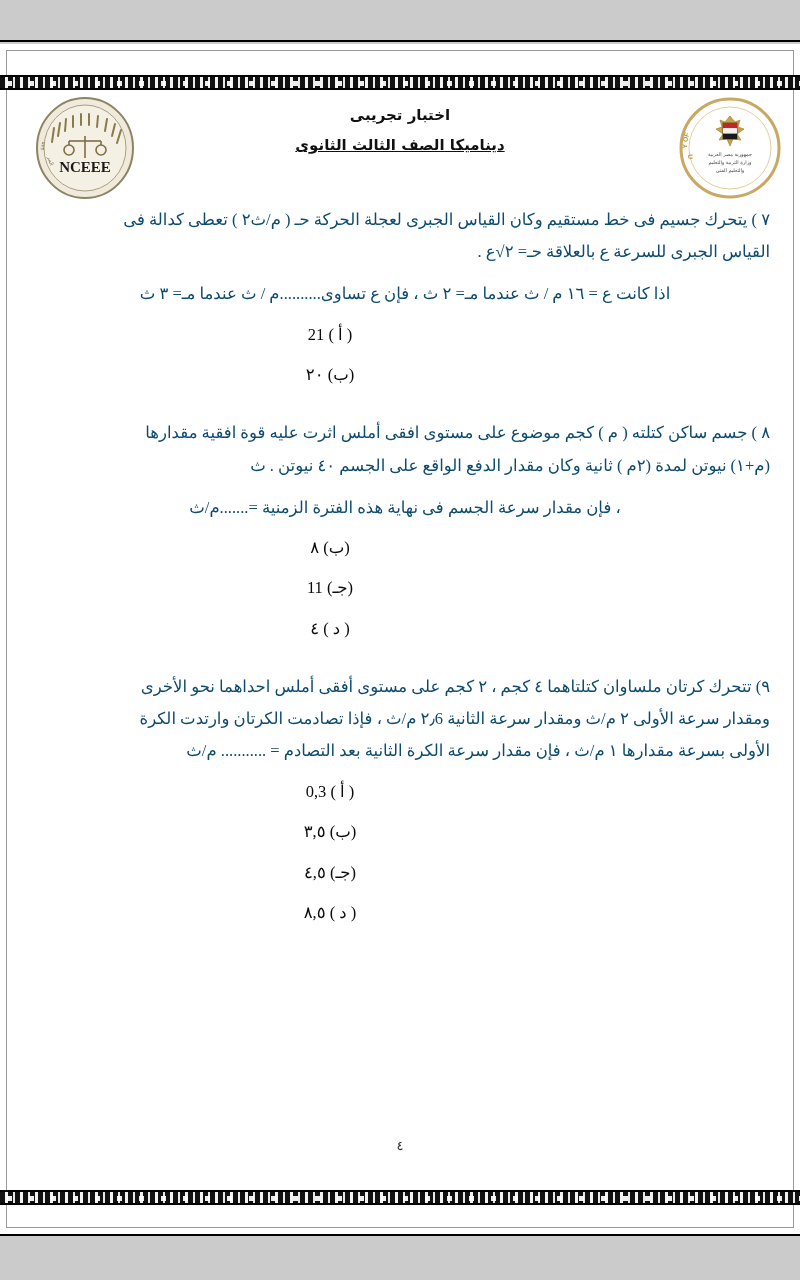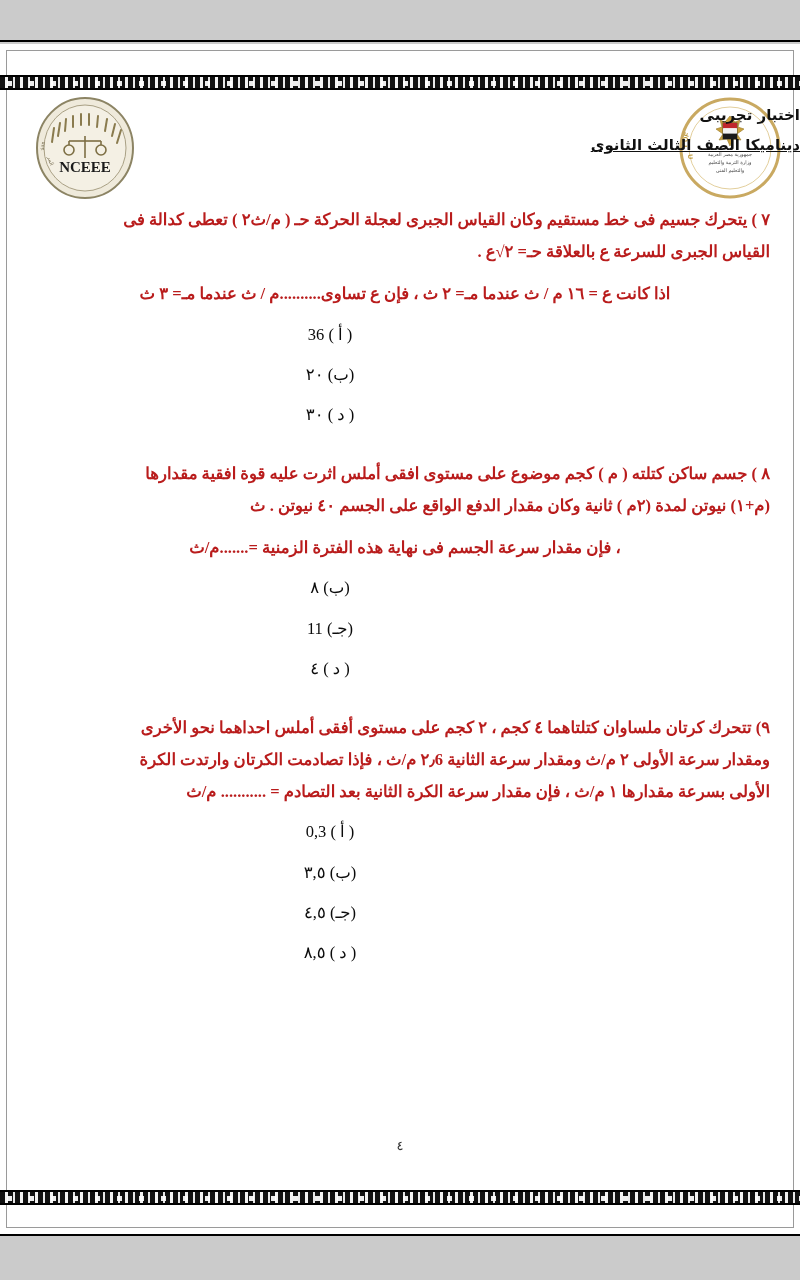--- a/index.html
+++ b/index.html
@@ -100,20 +100,21 @@
   .logo {
     position: absolute;
     top: 2px;
   }
   .logo-left  { left: 28px; }
   .logo-right { right: 16px; }
 
   .titles {
     position: absolute;
     top: 12px; left: 0; right: 0;
+    text-align: center;
   }
   .title-main {
     font-family: "DejaVu Sans", "Liberation Sans", sans-serif;
     font-size: 15px;
     font-weight: bold;
     color: #111;
     letter-spacing: -0.5px;
     margin-bottom: 12px;
   }
   .title-sub {
@@ -133,25 +134,24 @@
     right: 30px;
     direction: rtl;
     text-align: right;
   }
   .question-block {
     margin-bottom: 6px;
   }
   .q-text {
     font-family: "Liberation Serif", "DejaVu Serif", serif;
     font-size: 16.5px;
-    color: #b91c1c;
+    color: #0c4a6e;
     line-height: 1.95;
     text-align: justify;
     text-justify: inter-word;
-    font-weight: bold;
   }
   .q-center { text-align: center; }
 
   .options {
     margin-top: 4px;
   }
   .option {
     font-family: "Liberation Serif", "DejaVu Serif", serif;
     font-size: 16.5px;
     color: #0b0b0b;
@@ -257,29 +257,25 @@
 
     <div class="body-area">
 
       <div class="question-block">
         <div class="q-text">٧ ) يتحرك جسيم فى خط مستقيم وكان القياس الجبرى لعجلة الحركة  حـ ( م/ث٢ ) تعطى كدالة فى</div>
         <div class="q-text line-last">القياس الجبرى للسرعة ع بالعلاقة  حـ=  ٢√ع  .</div>
         <div class="q-text q-center" style="margin-top:10px;">اذا كانت ع = ١٦ م / ث عندما مـ= ٢ ث ، فإن ع تساوى..........م / ث  عندما مـ= ٣ ث</div>
         <div class="options">
           <div class="option">
             <span>( أ )</span>
-            <span>36</span>
+            <span>21</span>
           </div>
           <div class="option">
             <span>(ب)</span>
             <span>٢٠</span>
-          </div>
-          <div class="option">
-            <span>( د )</span>
-            <span>٣٠</span>
           </div>
         </div>
       </div>
 
       <div class="q-gap"></div>
 
       <div class="question-block">
         <div class="q-text">٨ ) جسم ساكن كتلته ( م ) كجم موضوع على مستوى افقى أملس اثرت عليه قوة افقية مقدارها</div>
         <div class="q-text">(م+١) نيوتن لمدة (٢م ) ثانية وكان مقدار الدفع الواقع على الجسم ٤٠ نيوتن . ث</div>
         <div class="q-text q-center" style="margin-top:10px;">، فإن مقدار سرعة الجسم فى نهاية هذه الفترة الزمنية =.......م/ث</div>

